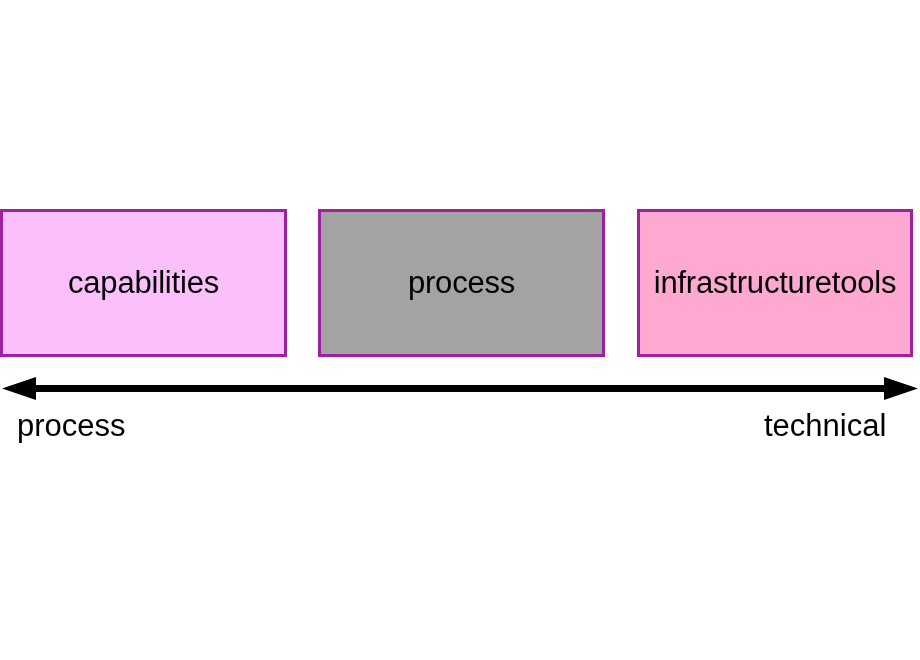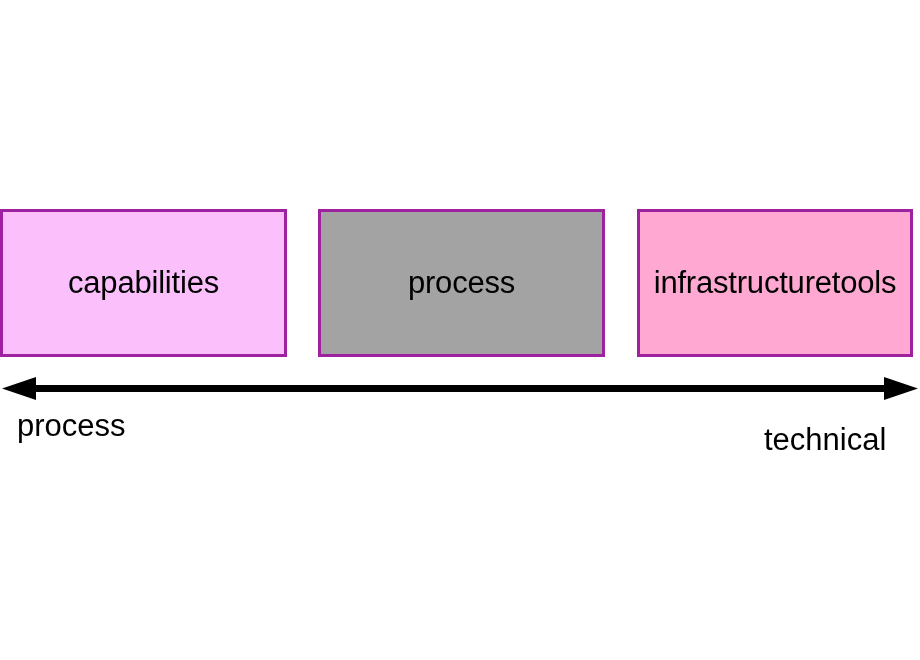--- a/index.html
+++ b/index.html
@@ -47,21 +47,21 @@
     height: 38px;
   }
   .axis-label {
     position: absolute;
     top: 408px;
     font-size: 31px;
     color: #000000;
     white-space: nowrap;
   }
   #label-social    { left: 17px; }
-  #label-technical { left: 764px; margin-top: 14px; }
+  #label-technical { left: 764px; }
 </style>
 </head>
 <body>
 
 <div id="canvas">
 
   <div class="box" id="box-1">
     <span class="line">capabilities</span>
   </div>
 

